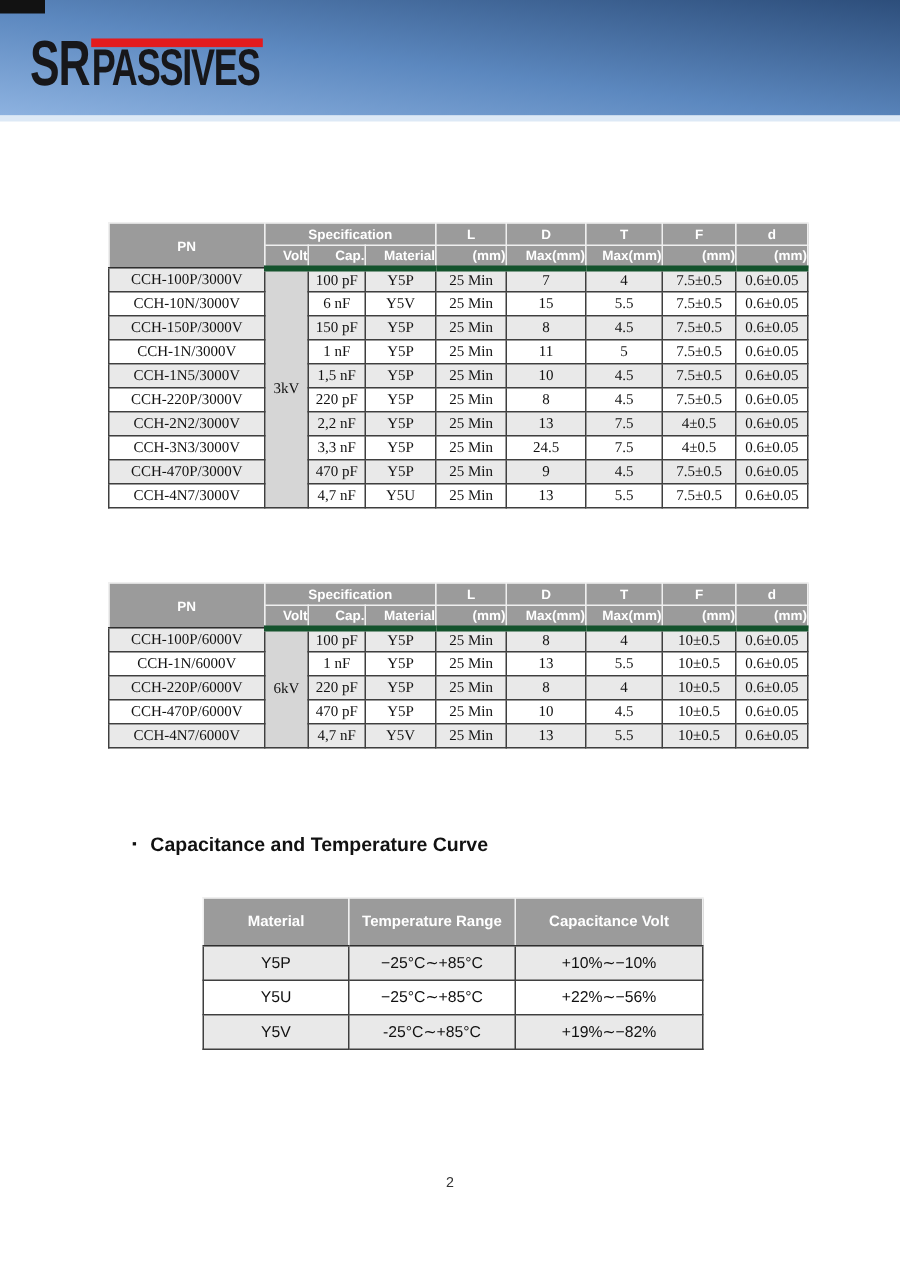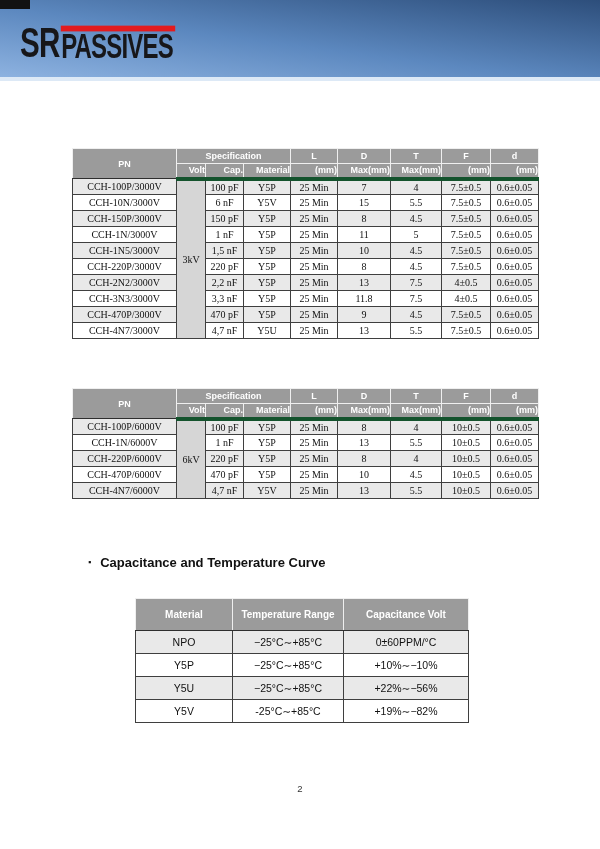--- a/index.html
+++ b/index.html
@@ -198,21 +198,21 @@
         <td>13</td>
         <td>7.5</td>
         <td>4±0.5</td>
         <td>0.6±0.05</td>
       </tr>
       <tr>
         <td>CCH-3N3/3000V</td>
         <td>3,3 nF</td>
         <td>Y5P</td>
         <td>25 Min</td>
-        <td>11.8</td>
+        <td>24.5</td>
         <td>7.5</td>
         <td>4±0.5</td>
         <td>0.6±0.05</td>
       </tr>
       <tr>
         <td>CCH-470P/3000V</td>
         <td>470 pF</td>
         <td>Y5P</td>
         <td>25 Min</td>
         <td>9</td>
@@ -334,25 +334,20 @@
   </colgroup>
   <thead>
     <tr>
       <th>Material</th>
       <th>Temperature Range</th>
       <th>Capacitance Volt</th>
     </tr>
   </thead>
   <tbody>
       <tr>
-        <td>NPO</td>
-        <td>−25°C∼+85°C</td>
-        <td>0±60PPM/°C</td>
-      </tr>
-      <tr>
         <td>Y5P</td>
         <td>−25°C∼+85°C</td>
         <td>+10%∼−10%</td>
       </tr>
       <tr>
         <td>Y5U</td>
         <td>−25°C∼+85°C</td>
         <td>+22%∼−56%</td>
       </tr>
       <tr>

